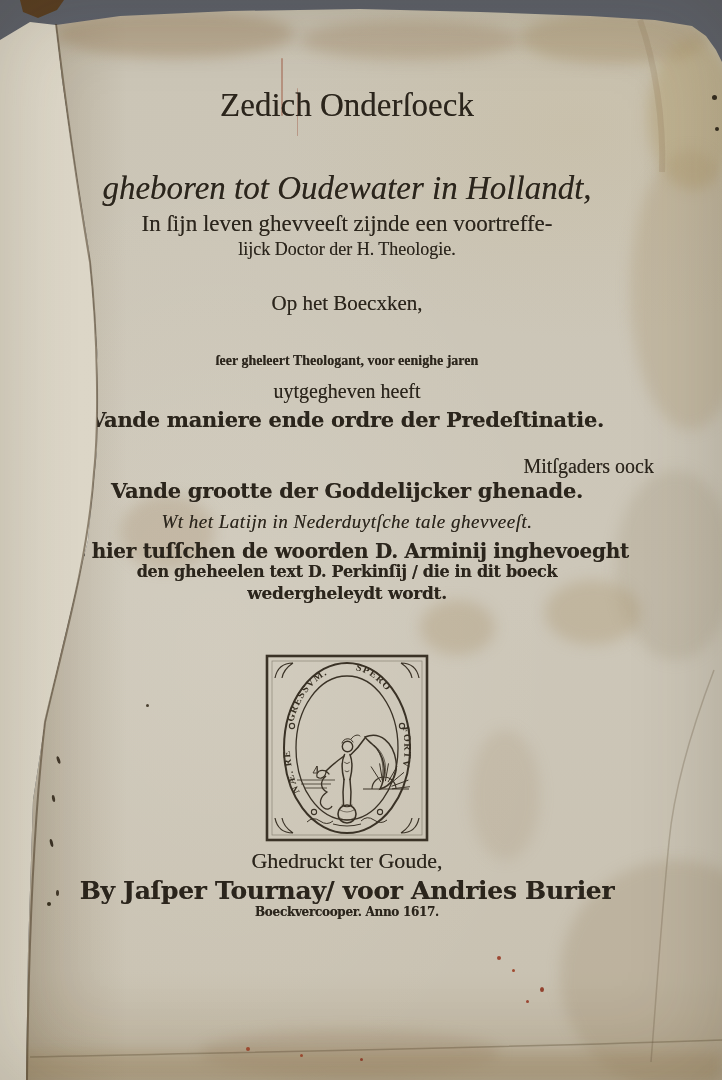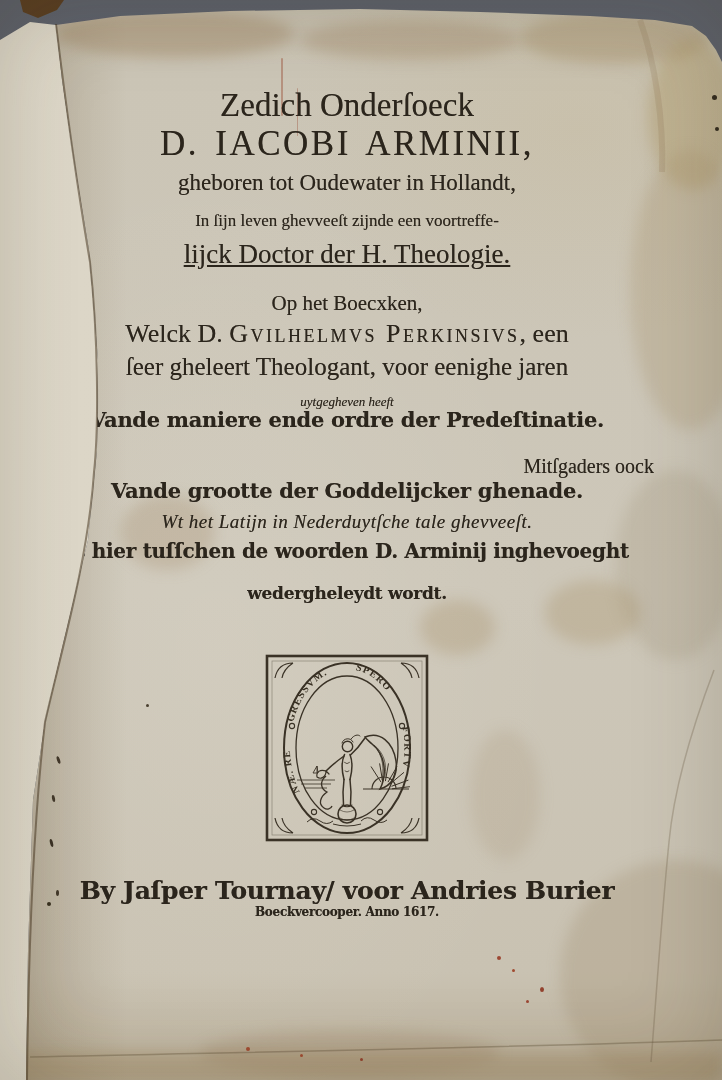--- a/index.html
+++ b/index.html
@@ -22,28 +22,28 @@
     filter:drop-shadow(-2px 0 0 rgba(74,56,33,.55));}
   .gutter-shade{position:absolute;left:0;top:0;bottom:0;width:150px;
     background:linear-gradient(90deg,rgba(116,96,64,.32) 0%,rgba(116,96,64,.14) 45%,rgba(116,96,64,0) 85%);}
   .stain{position:absolute;border-radius:50%;filter:blur(7px);}
   .speck{position:absolute;border-radius:50%;}
   
   .content{position:absolute;left:40px;top:0;width:614px;height:1080px;text-align:center;}
   .line{position:absolute;left:0;right:0;white-space:nowrap;line-height:1.05;}
   .l1 {top:88px; font-size:33px;}
   .l2 {top:126px;font-size:35px;letter-spacing:2.5px;word-spacing:5px;}
-  .l3 {top:171px;font-size:23px;}
-  .l4 {top:212px;font-size:17px;}
-  .l5 {top:240px;font-size:27px;text-decoration:underline;}
+  .l3 {top:171px;font-size:33px;font-style:italic;}
+  .l4 {top:212px;font-size:23px;}
+  .l5 {top:240px;font-size:18px;}
   .l6 {top:292px;font-size:21px;}
   .l7 {top:320px;font-size:26px;}
   .l7 .smcaps{font-variant-caps:small-caps;letter-spacing:2.5px;}
-  .l8 {top:354px;font-size:25px;}
-  .l9 {top:395px;font-size:13px;font-style:italic;}
+  .l8 {top:354px;font-size:14px;font-weight:bold;}
+  .l9 {top:381px;font-size:20px;}
   .l10{top:409px;font-size:21px;}
   .l11{top:456px;font-size:20px;text-align:right;}
   .l12{top:480px;font-size:21px;}
   .l13{top:512px;font-size:19px;font-style:italic;letter-spacing:.5px;}
   .l14{top:541px;font-size:20px;}
   .l15{top:564px;font-size:16px;}
   .l16{top:585px;font-size:17px;}
   .l17{top:616px;font-size:23px;letter-spacing:4px;word-spacing:7px;}
   .l19{top:849px;font-size:22px;}
   .l20{top:878px;font-size:25px;}
@@ -97,35 +97,34 @@
     <div class="speck" style="left:52px;top:795px;width:3px;height:7px;background:#42382a;transform:rotate(-10deg);"></div>
     <div class="speck" style="left:50px;top:839px;width:3px;height:8px;background:#3a3124;transform:rotate(-14deg);"></div>
     <div class="speck" style="left:56px;top:890px;width:3px;height:6px;background:#42382a;"></div>
     <div class="speck" style="left:47px;top:902px;width:4px;height:4px;background:#38301f;"></div>
     <div class="speck" style="left:712px;top:95px;width:5px;height:5px;background:#332c1f;"></div>
     <div class="speck" style="left:715px;top:127px;width:4px;height:4px;background:#332c1f;"></div>
     <div class="speck" style="left:146px;top:704px;width:3px;height:3px;background:#4a4030;"></div>
 
     <div class="content">
       <div class="line l1 ink">Zedich Onderſoeck</div>
-      <div class="line l2 ink">D. IACOBI ARMINII,</div>
       <div class="line l3 ink">gheboren tot Oudewater in Hollandt,</div>
       <div class="line l4 ink">In ſijn leven ghevveeſt zijnde een voortreffe-</div>
       <div class="line l5 ink">lijck Doctor der H. Theologie.</div>
 
       <div class="line l6 ink">Op het Boecxken,</div>
-      <div class="line l7 ink"><span>Welck D. </span><span class="smcaps">Gvilhelmvs Perkinsivs</span><span>, een</span></div>
       <div class="line l8 ink">ſeer gheleert Theologant, voor eenighe jaren</div>
       <div class="line l9 ink">uytgegheven heeft</div>
       <div class="line l10 bl ink">Vande maniere ende ordre der Predeſtinatie.</div>
 
       <div class="line l11 ink">Mitſgaders oock</div>
       <div class="line l12 bl ink">Vande grootte der Goddelijcker ghenade.</div>
       <div class="line l13 ink">Wt het Latijn in Nederduytſche tale ghevveeſt.</div>
       <div class="line l14 bl ink">Is hier tuſſchen de woorden D. Arminij inghevoeght</div>
+      <div class="line l15 bl ink">den gheheelen text D. Perkinſij / die in dit boeck</div>
       <div class="line l16 bl ink">wedergheleydt wordt.</div>
 
 
       <div class="emblem">
         <svg viewBox="0 0 168 192">
           <defs>
             <path id="arcL" d="M 37.3 141 A 57 78.5 0 0 1 84 17.5"></path>
             <path id="arcR" d="M 88 17.5 A 57 78.5 0 0 1 131 141"></path>
           </defs>
           <rect x="4" y="4" width="160" height="184" stroke-width="2.6"></rect>
@@ -183,20 +182,21 @@
             <path d="M81,104 C74,109 68,114 63,119"></path>
             <path d="M63,119 C57,117 53,120 54,125 C58,128 63,125 63,119 M63,119 L66,122" stroke-width="1.2"></path>
             <path d="M87.5,103 C93,98 98,92 102,86"></path>
           </g>
           <path d="M102,85 C117,79 130,90 133,109 C135,124 128,134 117,137 C124,123 123,103 109,92 C106,89 103,87 102,85 Z" stroke-width="1.5"></path>
           <path d="M107,90 C118,98 122,112 119,128 M111,93 C121,101 124,112 122,124" stroke-width=".7"></path>
           <path d="M63,124 C56,130 58,137 64,140 C57,145 55,152 61,156 C64,158 68,157 69,154" stroke-width="1.3"></path>
         </svg>
       </div>
 
+      <div class="line l19 ink">Ghedruckt ter Goude,</div>
       <div class="line l20 bl ink">By Jaſper Tournay/ voor Andries Burier</div>
       <div class="line l21 bl ink">Boeckvercooper. Anno 1617.</div>
     </div>
   </div>
 
   <svg class="overlay" width="722" height="1080" viewBox="0 0 722 1080">
     <path d="M56,24 C64,90 76,180 90,262 C98,335 99,425 94,472 C88,560 62,648 45,722 C36,800 29,900 27,1080" fill="none" stroke="rgba(74,58,36,.55)" stroke-width="2"></path>
     <path d="M714,670 C692,728 674,788 669,842 C661,922 656,1000 651,1062" fill="none" stroke="rgba(105,90,65,.30)" stroke-width="1.5"></path>
     <path d="M30,1057 C250,1052 500,1048 722,1040" fill="none" stroke="rgba(100,85,60,.40)" stroke-width="1.5"></path>
     <path d="M640,20 C655,62 664,122 662,172" fill="none" stroke="rgba(140,120,85,.22)" stroke-width="6"></path>

